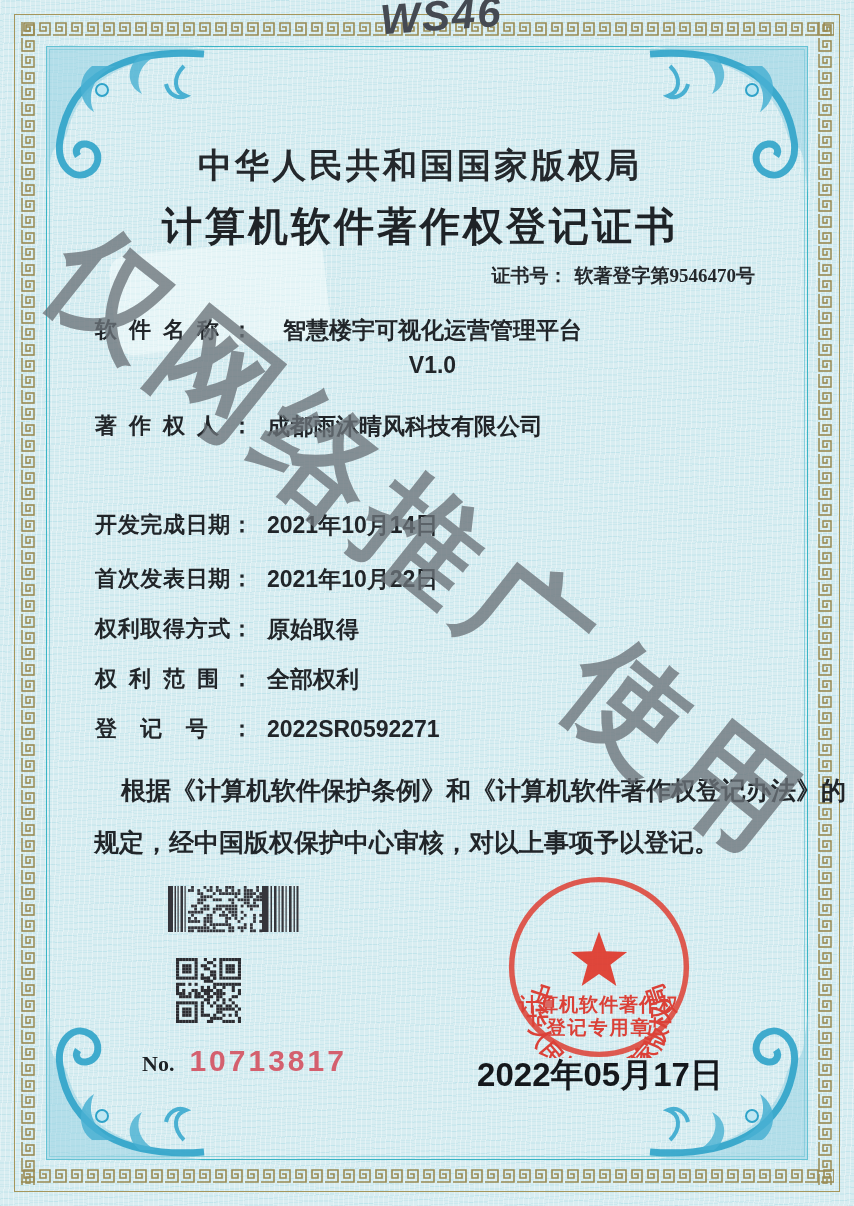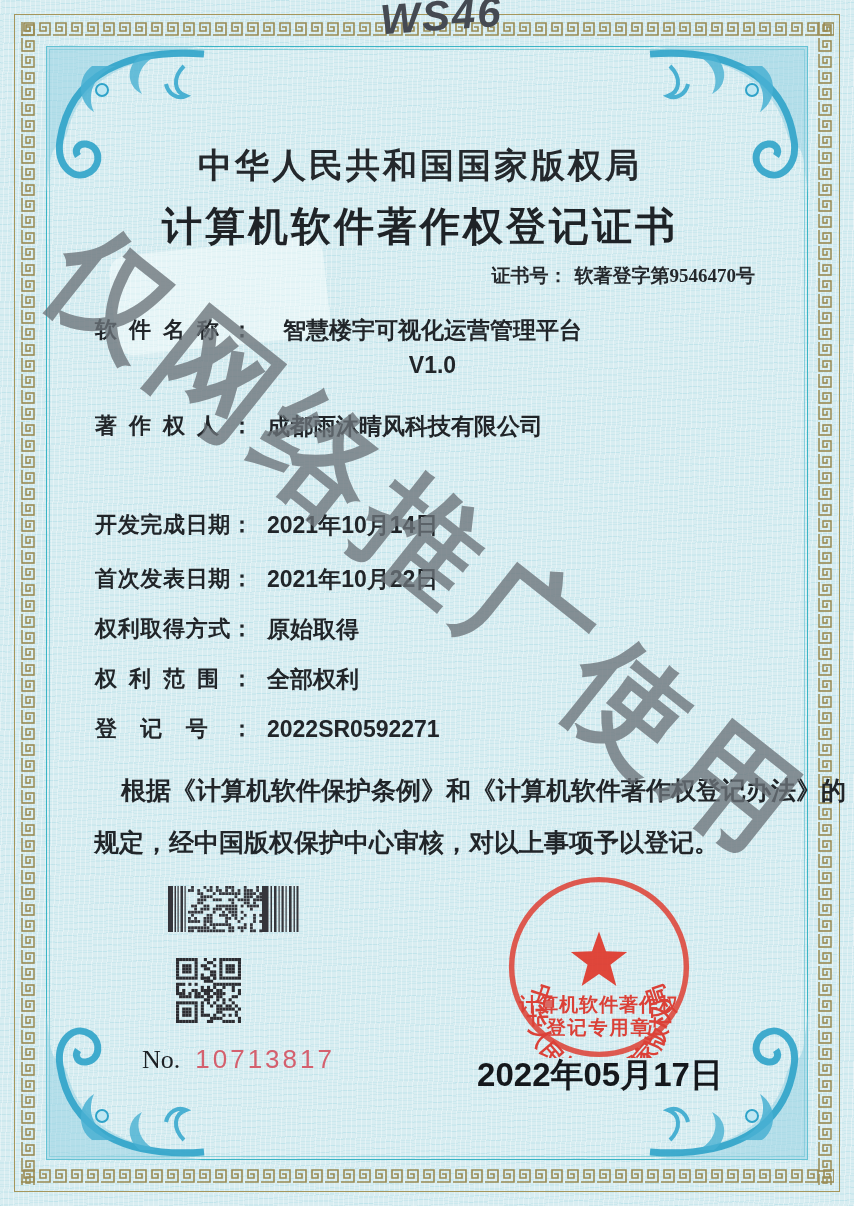--- a/index.html
+++ b/index.html
@@ -41,22 +41,22 @@
   .f-value .l2{margin-top:6px;}
   .r0{top:316px;gap:16px;} .r1{top:412px;} .r2{top:511px;} .r3{top:565px;}
   .r4{top:615px;} .r5{top:665px;} .r6{top:715px;}
   
   .stmt{position:absolute;font-size:25px;font-weight:700;color:#212529;z-index:10;}
   .stmt-1{left:121px;top:774px;} .stmt-2{left:94px;top:826px;}
   
   .barcode{position:absolute;left:168px;top:886px;width:132px;height:47px;z-index:10;}
   .qrcode{position:absolute;left:176px;top:958px;width:65px;height:65px;z-index:10;}
   .no-line{position:absolute;left:142px;top:1044px;display:flex;align-items:baseline;gap:15px;z-index:10;}
-  .no-label{font-size:26px;font-weight:400;color:#1d2125;font-family:"Liberation Serif","DejaVu Serif",serif;}
-  .no-value{font-size:26px;font-weight:400;letter-spacing:3px;color:#d4606e;}
+  .no-label{font-size:22px;font-weight:700;color:#1d2125;font-family:"Liberation Serif","DejaVu Serif",serif;}
+  .no-value{font-size:30px;font-weight:700;letter-spacing:3px;color:#d4606e;}
   .seal{position:absolute;left:508px;top:876px;width:182px;height:182px;opacity:.93;z-index:12;}
   .date{position:absolute;left:455px;top:1053px;width:290px;text-align:center;
     font-size:33px;font-weight:700;color:#15181c;z-index:13;}
   
   .watermark{position:absolute;left:426px;top:545px;transform:translate(-50%,-50%) rotate(38.5deg);
     font-size:120px;font-weight:700;letter-spacing:12px;color:#6c747a;opacity:.78;
     white-space:nowrap;z-index:30;pointer-events:none;}
   .handwriting{position:absolute;left:380px;top:-8px;font-size:42px;font-style:italic;font-weight:600;
     letter-spacing:2px;color:#454a52;transform:rotate(-4deg);z-index:5;}
 </style>

